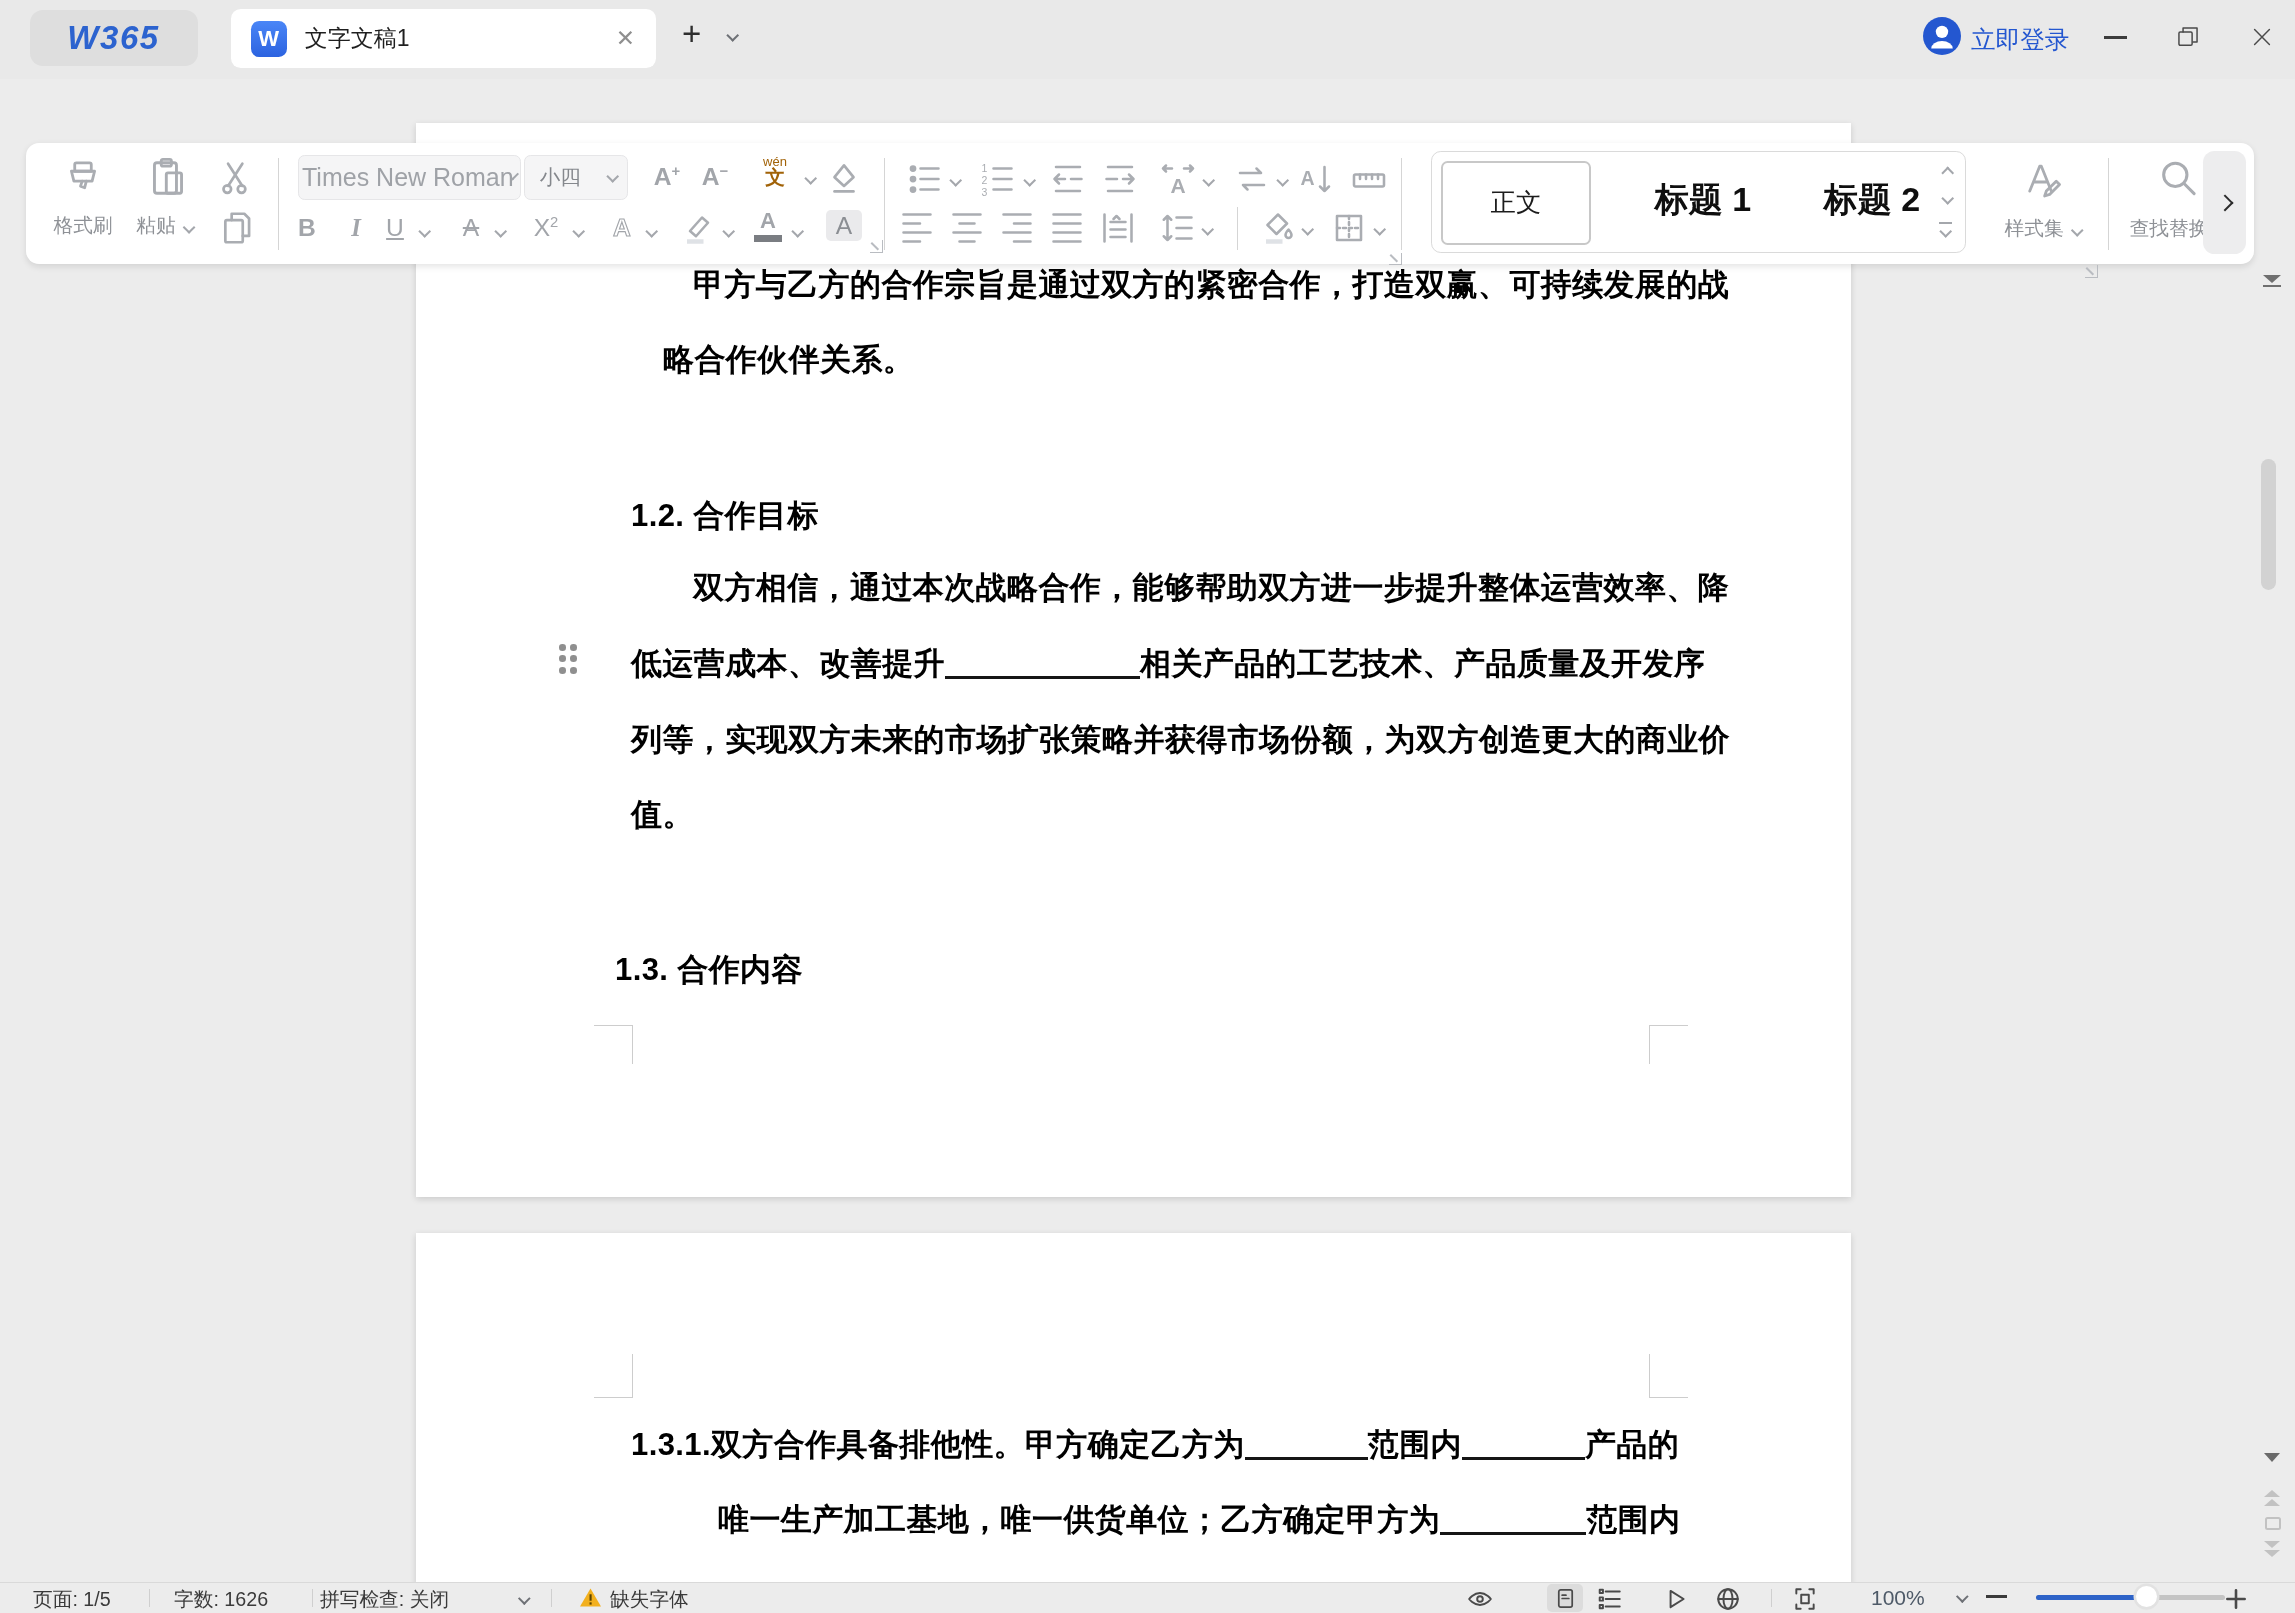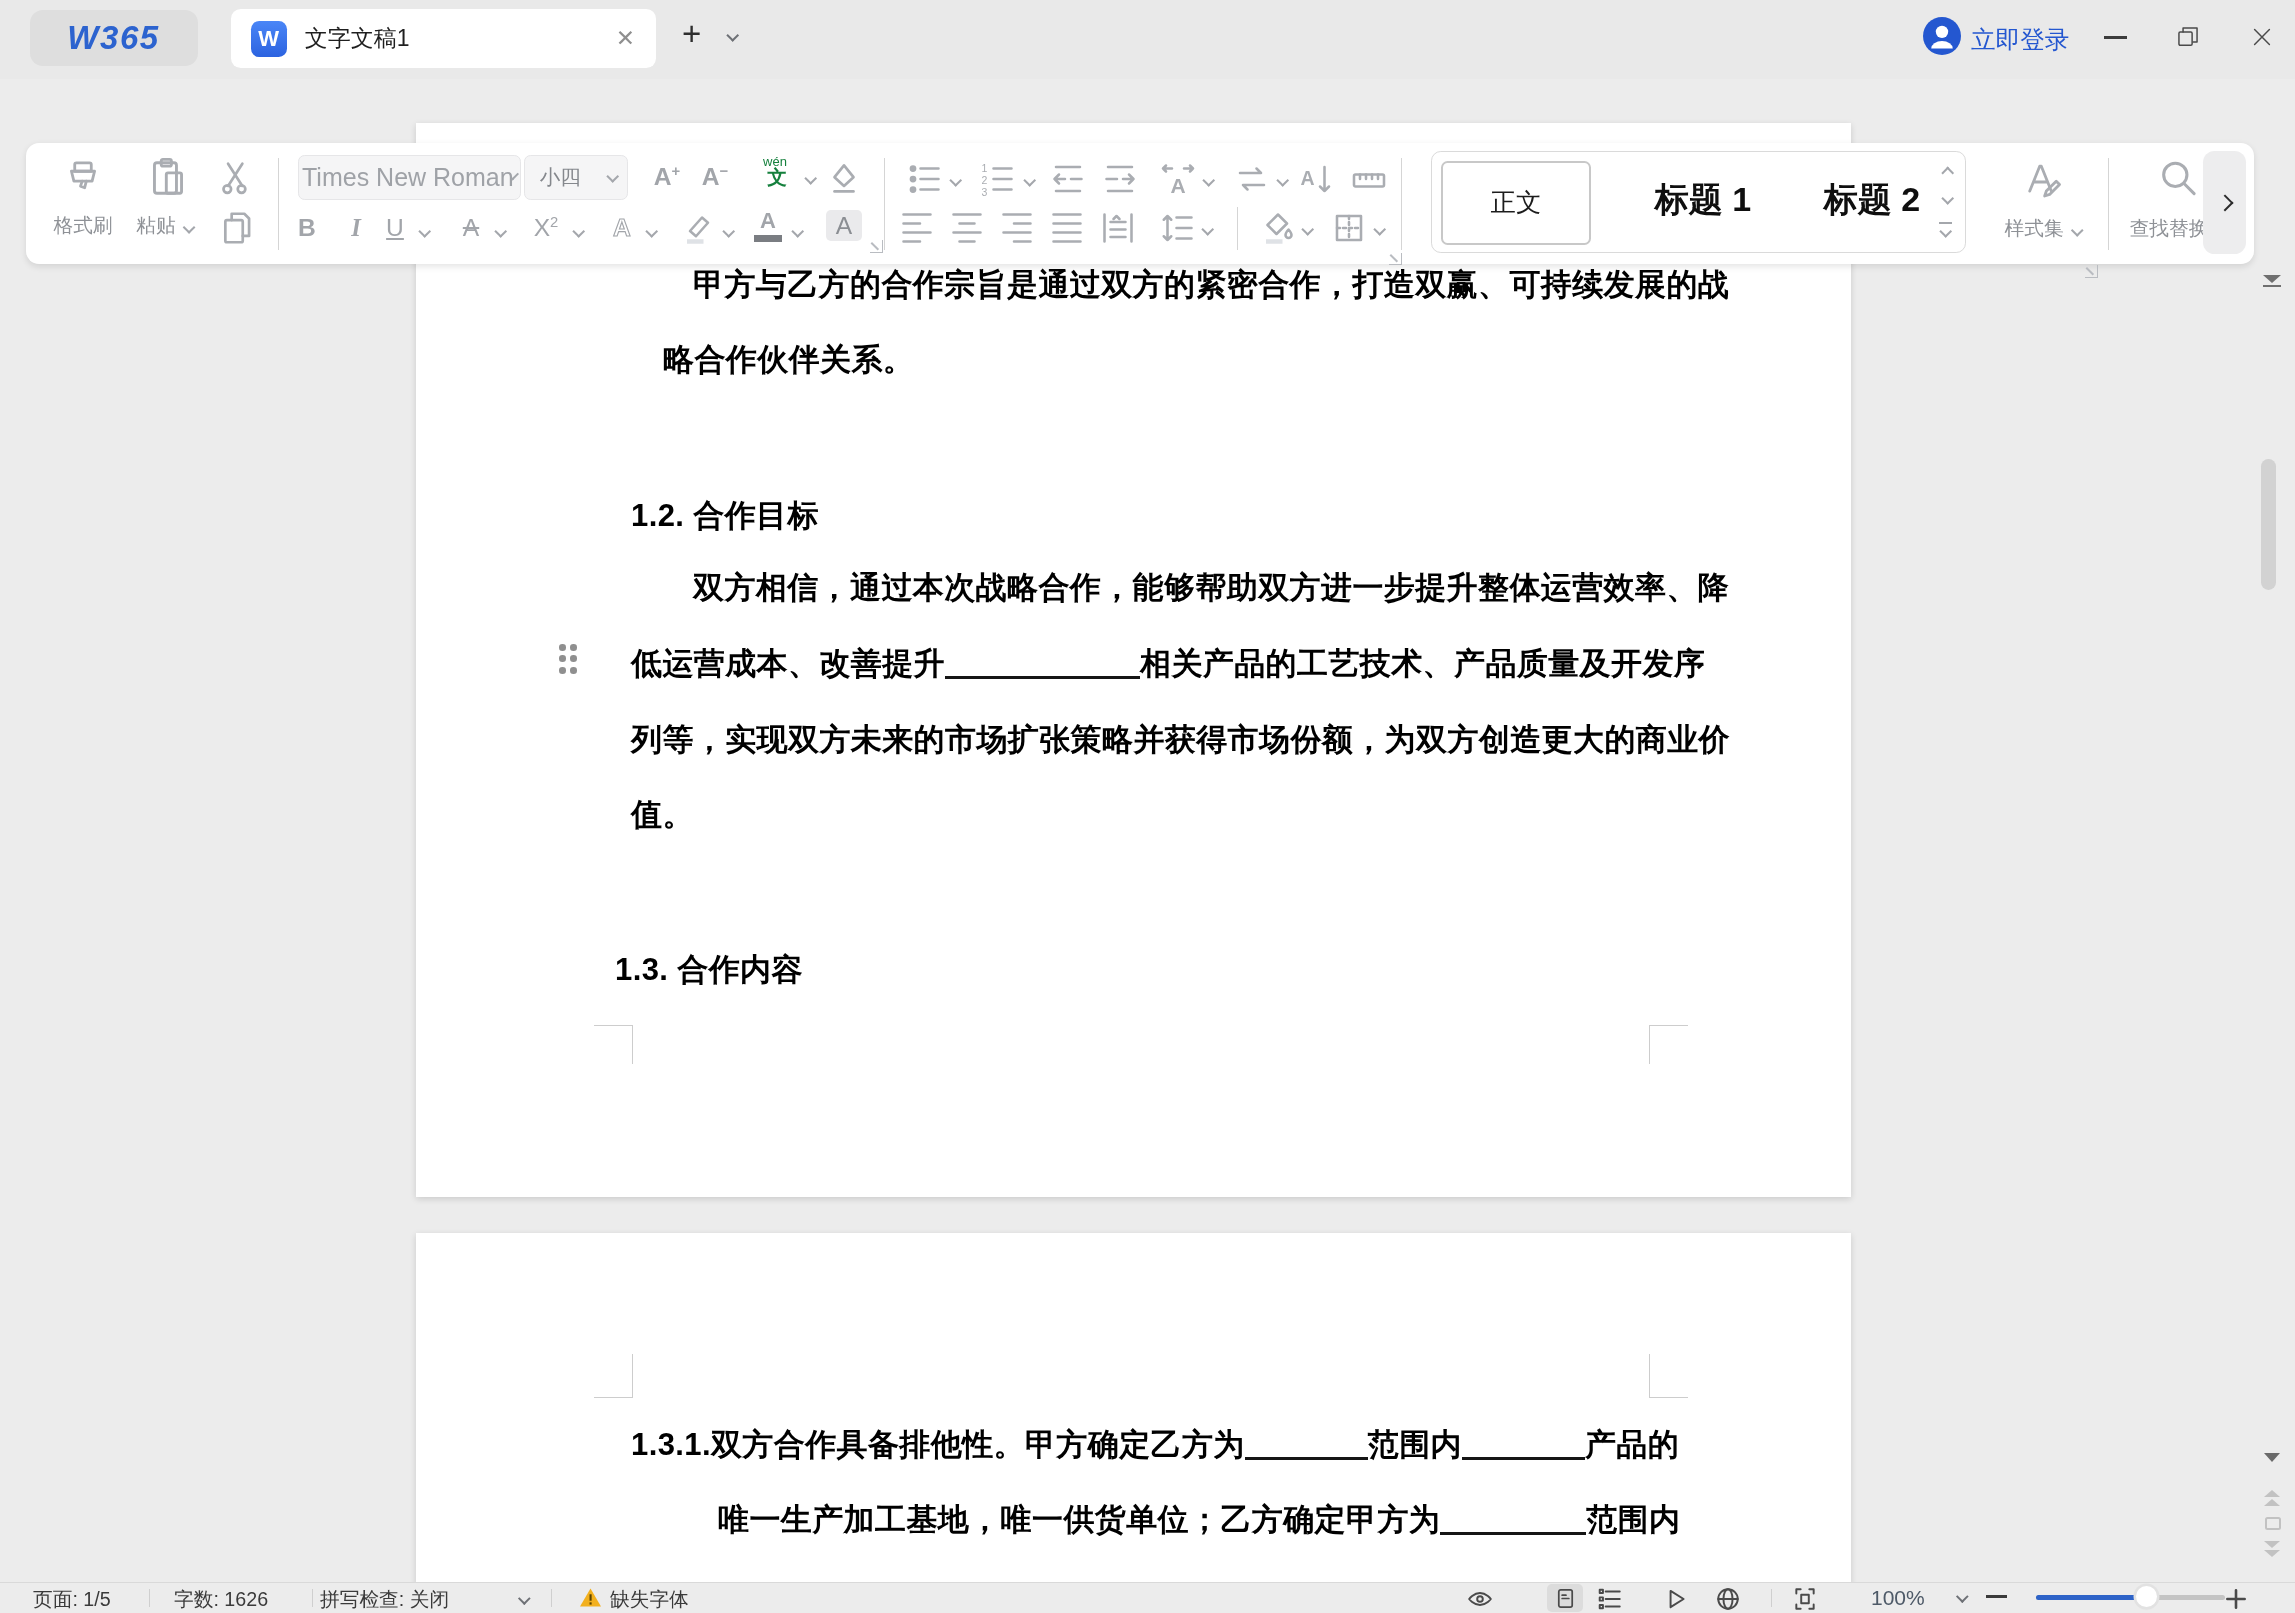--- a/index.html
+++ b/index.html
@@ -164,21 +164,21 @@
     <span style="font-size:25px;color:#9fa2a7;margin-left:3px;white-space:nowrap;">Times New Roman</span>
     <span class="chev lite" style="margin-left:auto;margin-right:9.8px;"></span>
   </div>
   <div class="abs box" style="left:498px;top:11.5px;width:102px;height:43px;">
     <span style="font-size:20.5px;color:#85888d;margin-left:14.8px;">小四</span>
     <span class="chev lite" style="margin-left:auto;margin-right:9.8px;"></span>
   </div>
 
   <div class="abs ctr gi" style="left:641px;top:19.7px;"><span>A</span><sup style="font-size:14.8px;">+</sup></div>
   <div class="abs ctr gi" style="left:689px;top:19.7px;"><span>A</span><sup style="font-size:14.8px;">−</sup></div>
-  <div class="abs ctr" style="left:749px;top:11.5px;text-align:right;color:#15803d;line-height:1;">
+  <div class="abs ctr" style="left:749px;top:11.5px;text-align:center;color:#a16207;line-height:1;">
     <div style="font-size:13px;">wén</div>
     <div style="font-size:19.7px;font-weight:700;">文</div>
   </div>
   <span class="abs chev lite" style="left:780px;top:31px;"></span>
   <svg class="abs ic ctr" style="left:818px;top:16.4px;" width="38" height="38" viewBox="0 0 24 24">
     <path d="M12 4l6 7.5L12 17l-6-5.5z"></path>
       <path d="M6 20.5h12"></path>
   </svg>
 
   <div class="abs ctr gi" style="left:281px;top:71px;">B</div>

